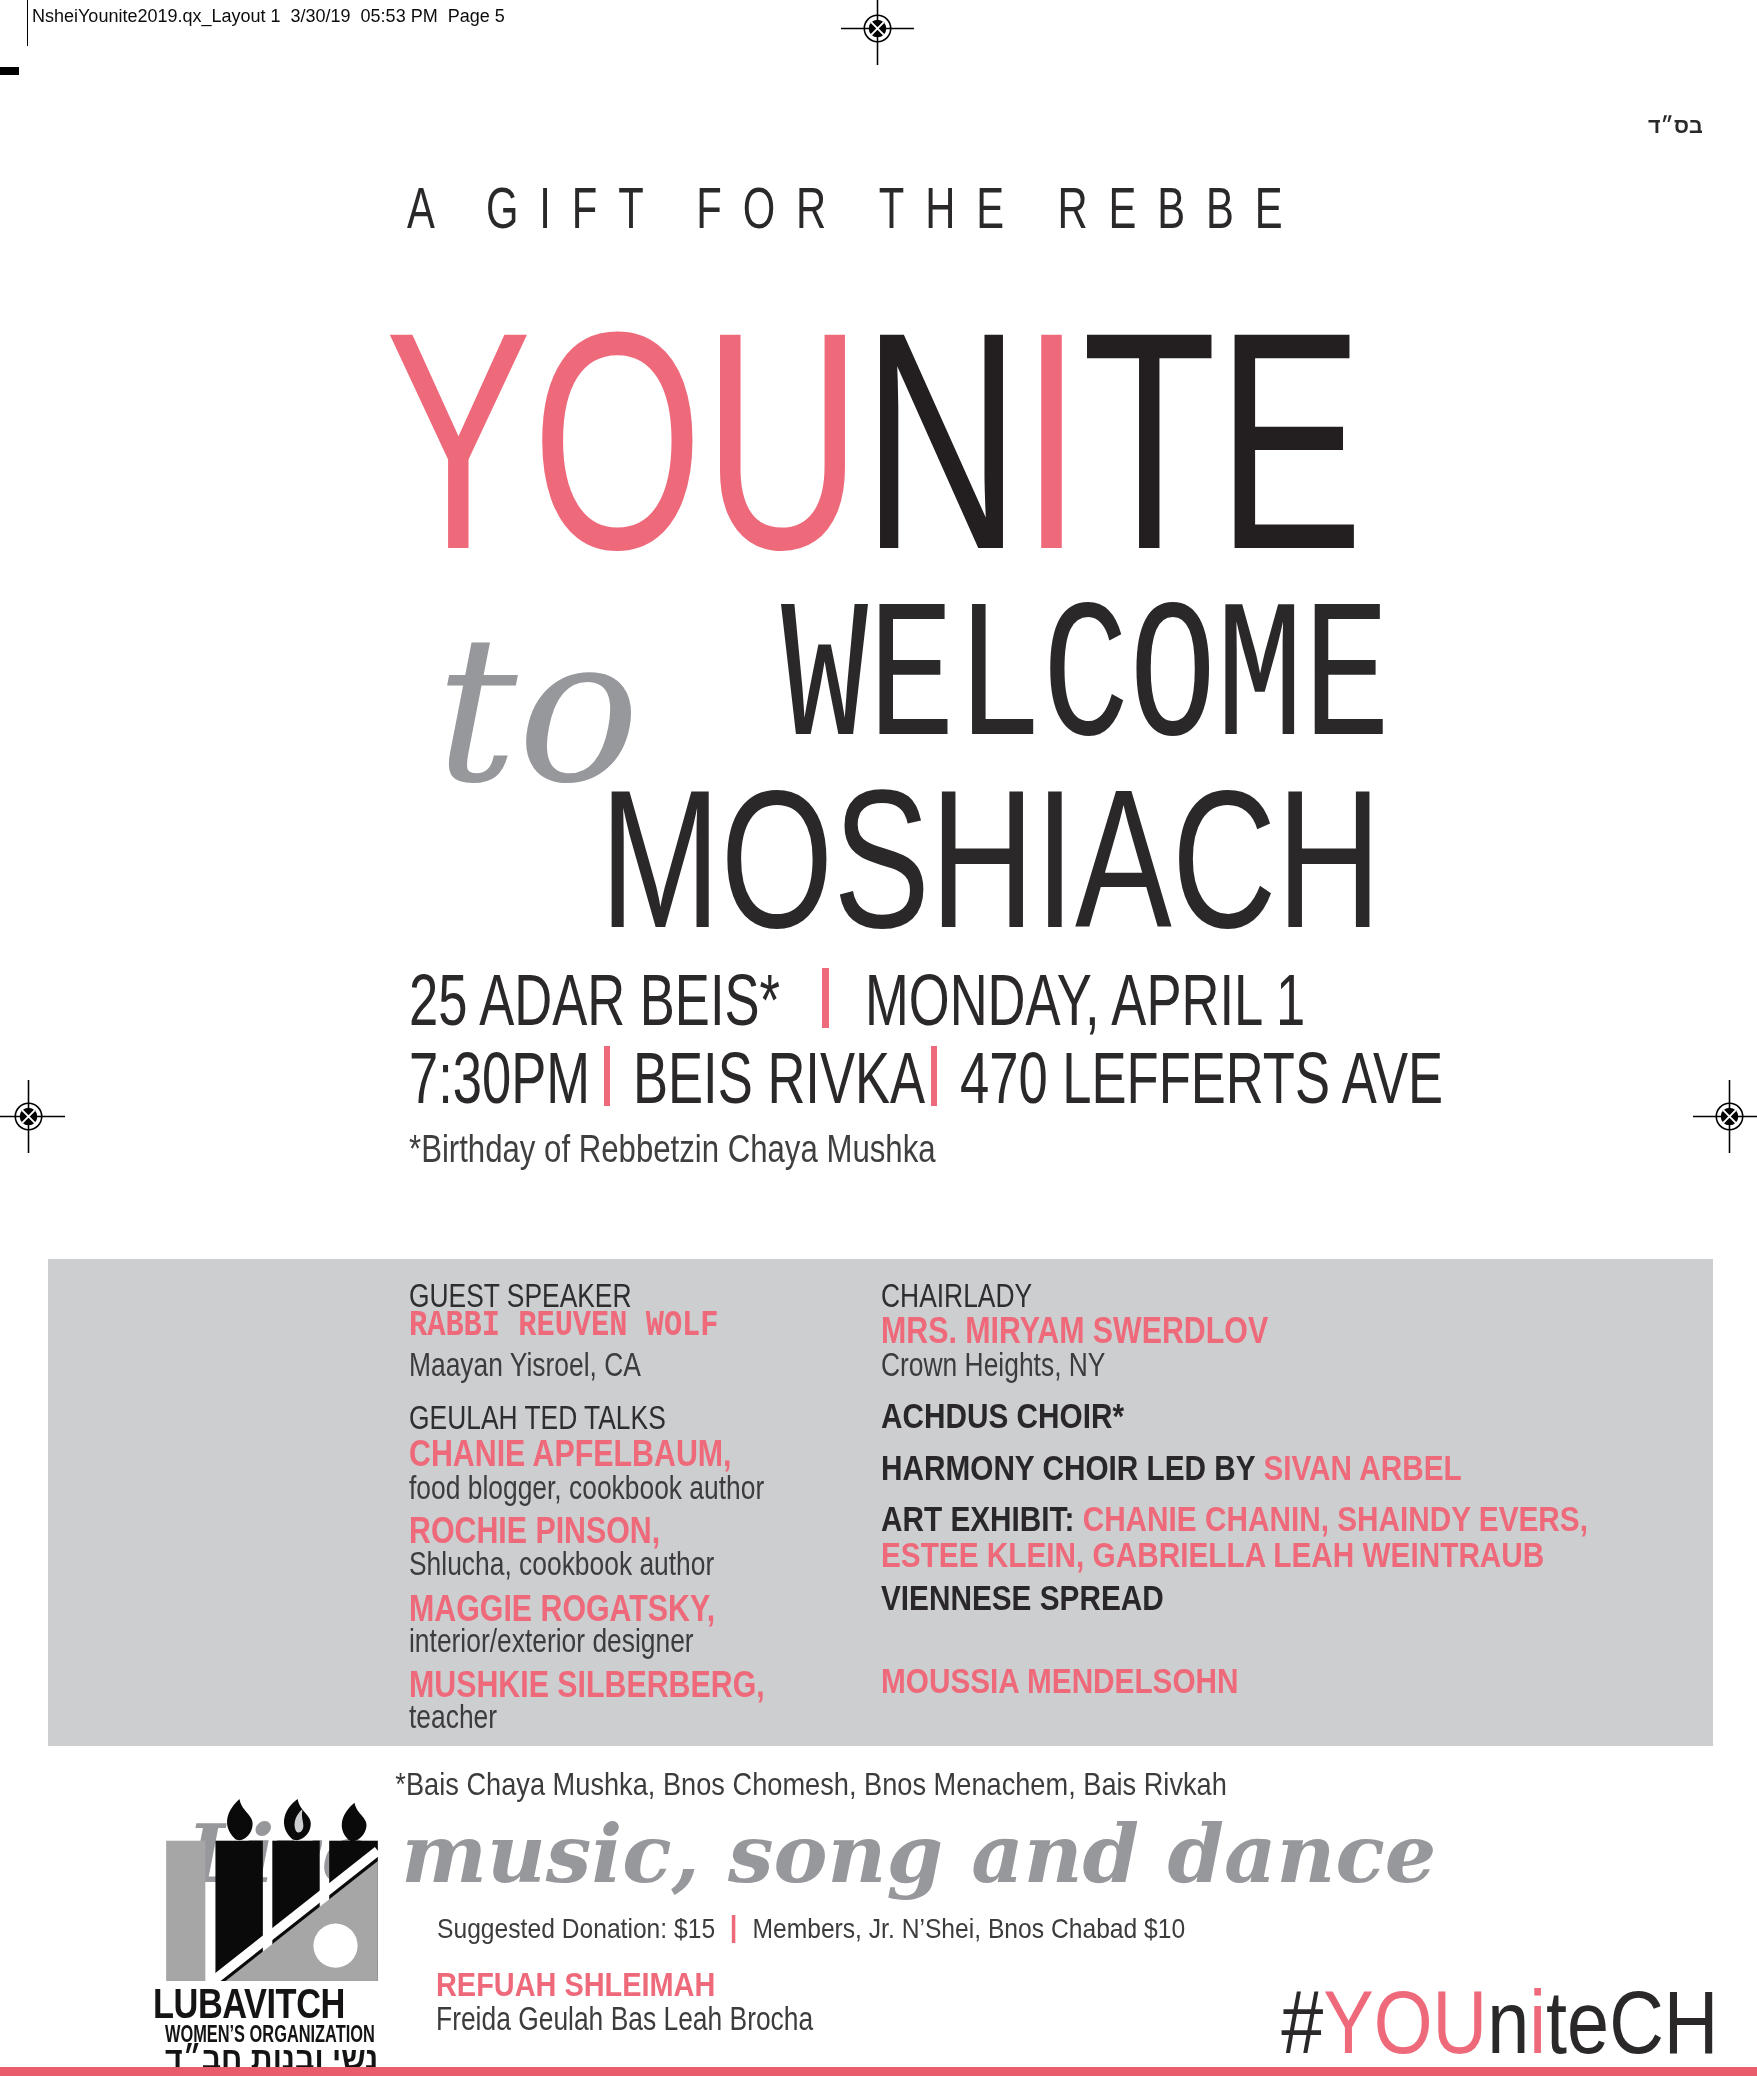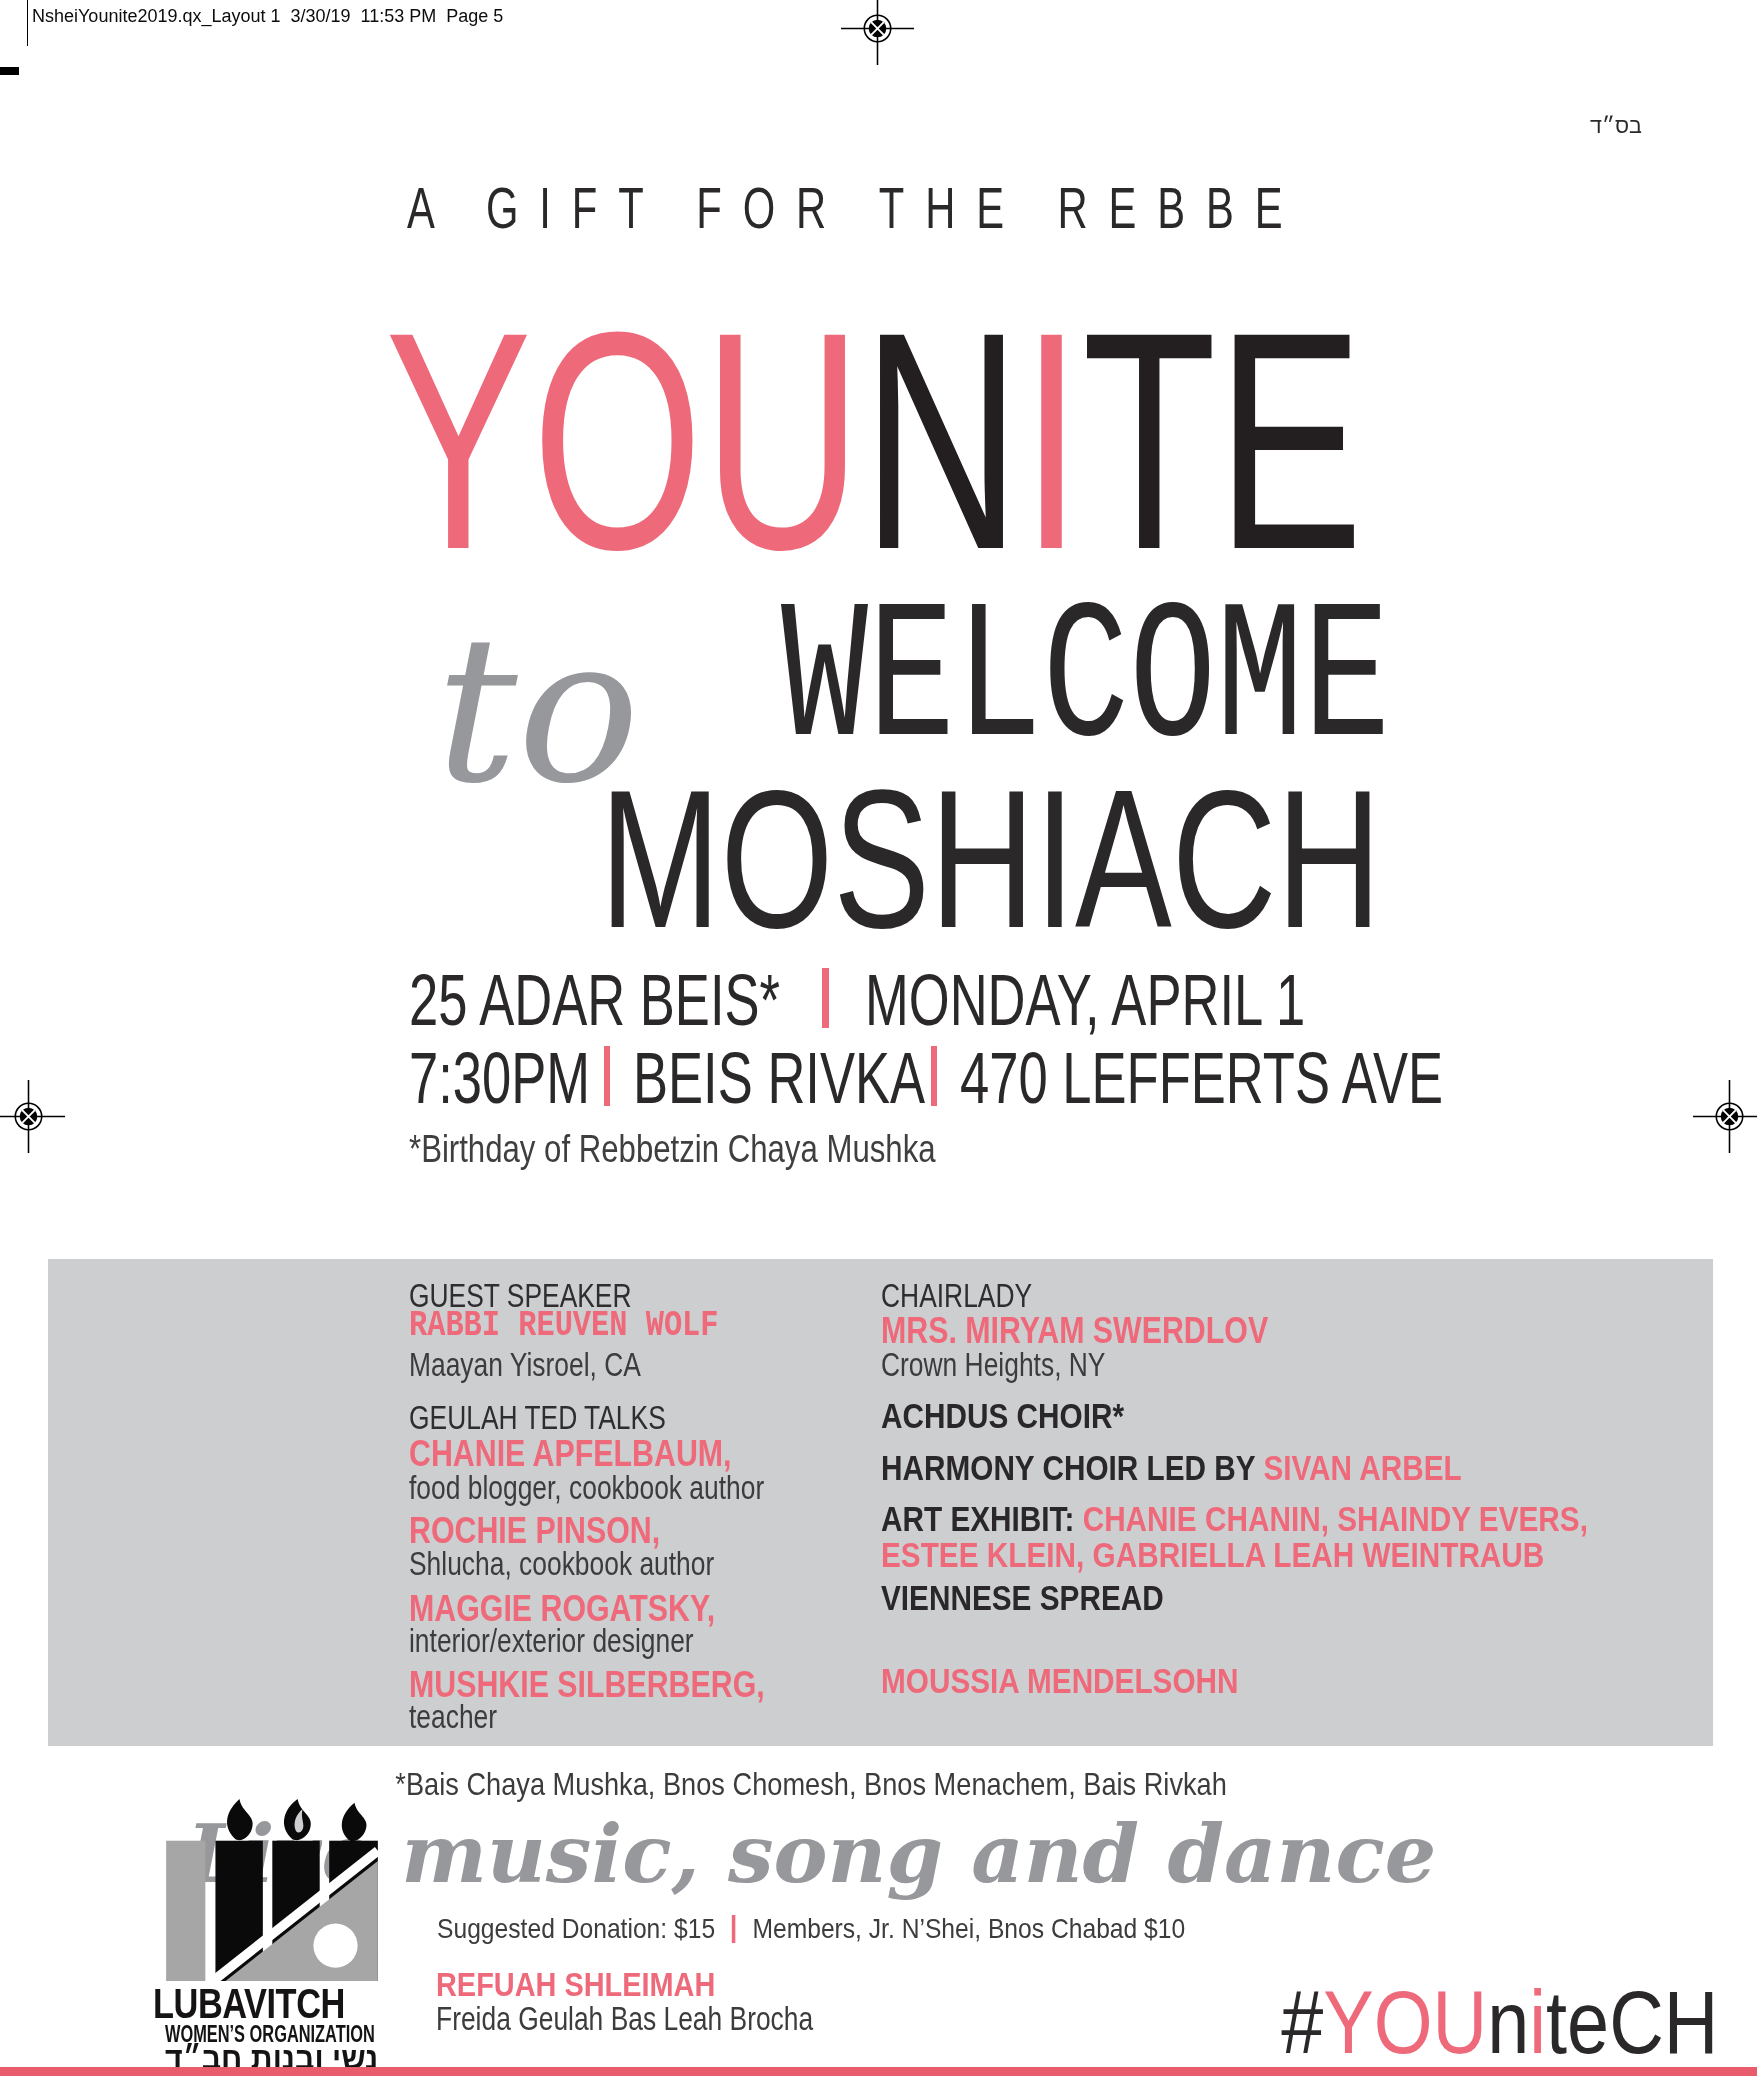--- a/index.html
+++ b/index.html
@@ -76,22 +76,22 @@
   </svg>
   <svg class="abs" style="left:1693px; top:1080px;" width="73" height="73" viewBox="0 0 116 116">
     <line x1="0" y1="58" x2="116" y2="58" stroke="#000" stroke-width="2.5"></line>
     <line x1="58" y1="0" x2="58" y2="116" stroke="#000" stroke-width="2.5"></line>
     <circle cx="58" cy="58" r="21" fill="none" stroke="#000" stroke-width="2.5"></circle>
     <circle cx="58" cy="58" r="14" fill="#000"></circle>
     <line x1="48" y1="48" x2="68" y2="68" stroke="#fff" stroke-width="3"></line>
     <line x1="68" y1="48" x2="48" y2="68" stroke="#fff" stroke-width="3"></line>
   </svg>
 
-  <div class="abs slug" style="left:32px; top:6.3px;">NsheiYounite2019.qx_Layout 1  3/30/19  11:53 PM  Page 5</div>
-  <div class="abs bsd" style="left:1590px; top:114px;">בס״ד</div>
+  <div class="abs slug" style="left:32px; top:6.3px;">NsheiYounite2019.qx_Layout 1  3/30/19  05:53 PM  Page 5</div>
+  <div class="abs bsd" style="left:1648px; top:114px;font-weight:bold;">בס״ד</div>
 
   <div class="abs" style="left:407px; top:177px;">
     <span class="cx kicker">A GIFT FOR THE REBBE</span>
   </div>
 
   <div class="abs" style="left:385px; top:286px;">
     <span class="cx younite"><span class="pk">YOU</span><span>N</span><span class="pk">I</span><span>TE</span></span>
   </div>
 
   <div class="abs to-script" style="left:436px; top:609px;">to</div>

